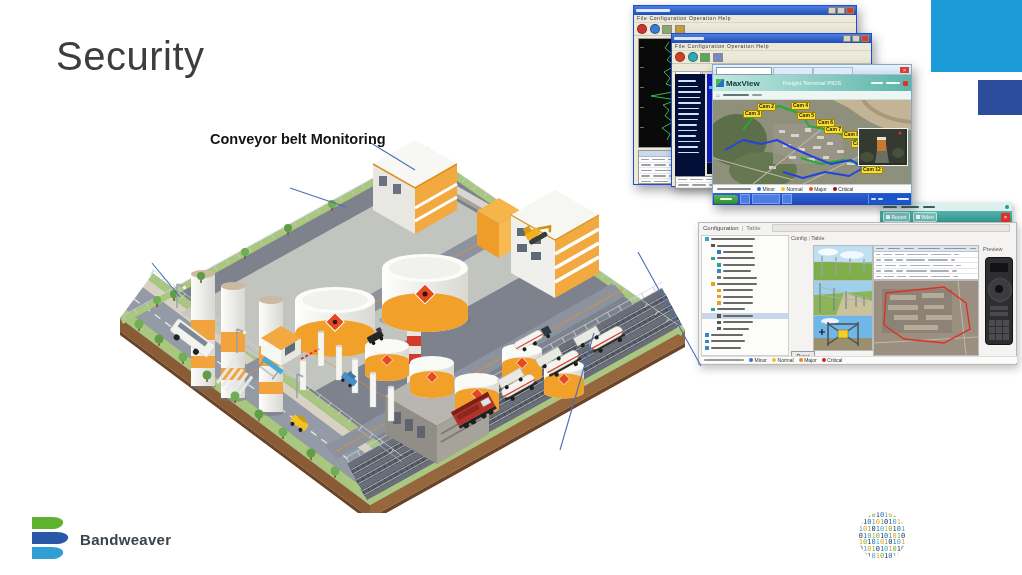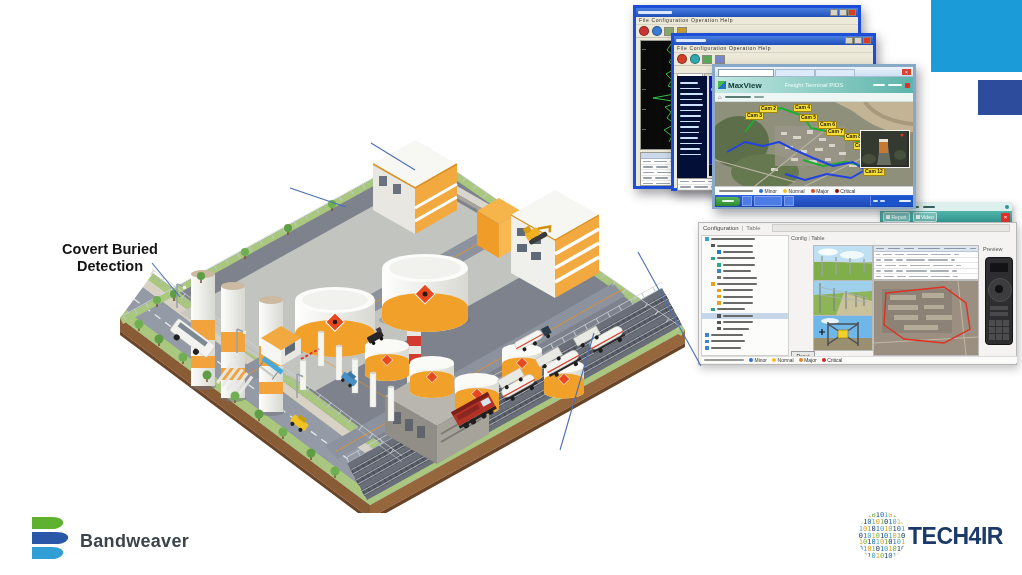--- a/index.html
+++ b/index.html
@@ -10,21 +10,21 @@
   
   .page-title{left:56px;top:34px;font-size:40px;color:#3d3d3d;font-weight:400;letter-spacing:.5px;}
   .callout{font-size:14.5px;font-weight:600;color:#141414;line-height:1.15;}
   .c-center{text-align:center;}
 
   
   .sq-light{left:931px;top:0;width:91px;height:72px;background:#1b9cd8;}
   .sq-dark{left:978px;top:80px;width:44px;height:35px;background:#2e4c9c;}
 
   
-  .win{position:absolute;background:#ece9d8;border:3px solid #1d4ed8;box-shadow:3px 5px 10px rgba(50,50,60,.45);}
+  .win{position:absolute;background:#ece9d8;border:1px solid #1d4ed8;box-shadow:3px 5px 10px rgba(50,50,60,.45);}
   .xp-title{height:9px;background:linear-gradient(180deg,#4a7fe0,#1e4fb8);display:flex;align-items:center;padding:0 2px;gap:2px;}
   .xp-title .tbar{height:2.5px;background:#dce8ff;border-radius:1px;flex:0 0 auto;}
   .xp-btns{margin-left:auto;display:flex;gap:1px;}
   .xp-btn{width:6px;height:5px;background:#d6d2c8;border:0.5px solid #8a867a;}
   .xp-btn.close{background:#dd3c22;}
   .xp-menu{height:7px;background:#ece9d8;border-bottom:1px solid #d8d4c8;font-size:5px;line-height:7px;color:#333;padding-left:3px;letter-spacing:.6px;white-space:nowrap;overflow:hidden;}
   .xp-tools{height:12px;background:#ece9d8;border-bottom:1px solid #c8c4b8;display:flex;align-items:center;gap:2.5px;padding:0 3px;}
   .ic-dot{width:8px;height:8px;border-radius:50%;border:0.5px solid rgba(0,0,0,.35);}
   .ic-sq{width:8px;height:7px;border:0.5px solid #8a8a80;}
   .bar{display:inline-block;height:2px;background:#8a8a88;border-radius:1px;}
@@ -85,31 +85,32 @@
   .cfg-head{position:absolute;left:880px;top:202px;width:132px;height:24px;box-shadow:2px 3px 6px rgba(60,60,60,.35);}
   .cfg-head-top{height:9px;background:#ddf0ee;display:flex;align-items:center;gap:4px;padding:0 3px;}
   .cfg-head-chips{height:12px;background:linear-gradient(#52b2aa,#2f968e);display:flex;align-items:center;gap:3px;padding:0 3px;position:relative;}
   .chip{display:inline-flex;align-items:center;gap:1.5px;height:8px;padding:0 2px;background:rgba(255,255,255,.25);
         border:0.5px solid rgba(255,255,255,.55);border-radius:2px;font-size:5px;color:#fff;}
   .chip .ci{width:4px;height:4px;background:#fff;opacity:.8;}
   .cfg-x{position:absolute;right:2px;top:1.5px;width:9px;height:9px;background:#e03028;color:#fff;font-size:6px;line-height:9px;text-align:center;border-radius:1px;}
   .cfg-head-bottom{height:3px;background:#f4f4f2;}
 
   
-  .bw-text{left:80px;top:531px;font-size:18px;font-weight:700;color:#3b434b;letter-spacing:.3px;}
+  .bw-text{left:80px;top:531px;font-size:15px;font-weight:700;color:#3b434b;letter-spacing:.3px;}
   .t4-text{left:908px;top:523px;font-size:23px;font-weight:800;color:#1b3a6b;letter-spacing:-.5px;}
   .globe{left:858px;top:512px;width:48px;height:48px;border-radius:50%;overflow:hidden;display:flex;flex-direction:column;
          justify-content:center;font-family:"DejaVu Sans Mono",monospace;font-size:7px;line-height:6.8px;background:#fff;}
   .globe div{white-space:nowrap;text-align:center;}
 </style>
 </head>
 <body>
 
 <div class="slide">
 
+  <div class="abs page-title">Security</div>
 
   <div class="abs sq-light"></div>
   <div class="abs sq-dark"></div>
 
   <svg class="abs" style="left:85px;top:128px;" width="610" height="385" viewBox="0 0 610 385">
     <defs>
       <linearGradient id="tankG" x1="0" y1="0" x2="1" y2="0">
         <stop offset="0" stop-color="#ffffff"></stop>
           <stop offset="1" stop-color="#d9d9d2"></stop>
       </linearGradient>
@@ -534,21 +535,21 @@
   <svg class="abs" style="left:0;top:0;z-index:40;pointer-events:none;" width="1022" height="575">
     <g stroke="#4a6fb5" stroke-width="1.1" fill="none">
       <path d="M371,143 L415,170"></path>
       <path d="M290,188 L346,207"></path>
       <path d="M152,263 L180,297"></path>
       <path d="M701,366 L638,252"></path>
       <path d="M560,450 L594,333"></path>
     </g>
   </svg>
 
-  <div class="abs callout c-center" style="left:58px;top:241px;width:104px;z-index:50;">Covert Buried Detection</div>
+  <div class="abs callout" style="left:210px;top:131px;z-index:50;white-space:nowrap;">Conveyor belt Monitoring</div>
 
   <div class="win" style="left:633px;top:5px;width:222px;height:178px;z-index:10;">
     <div class="xp-title">
       <span class="tbar" style="width:34px;"></span>
       <span class="xp-btns">
           <span class="xp-btn"></span>
           <span class="xp-btn"></span>
           <span class="xp-btn close"></span>
         </span>
     </div>
@@ -1115,15 +1116,14 @@
 
   <div class="abs globe" id="t4-globe">
       <div><span style="color: rgb(42, 109, 180);">1</span><span style="color: rgb(73, 168, 201);">0</span><span style="color: rgb(232, 161, 31);">1</span><span style="color: rgb(122, 176, 60);">0</span><span style="color: rgb(27, 58, 107);">1</span><span style="color: rgb(42, 109, 180);">0</span><span style="color: rgb(73, 168, 201);">1</span><span style="color: rgb(232, 161, 31);">0</span><span style="color: rgb(122, 176, 60);">1</span><span style="color: rgb(27, 58, 107);">0</span><span style="color: rgb(42, 109, 180);">1</span></div>
       <div><span style="color: rgb(122, 176, 60);">0</span><span style="color: rgb(27, 58, 107);">1</span><span style="color: rgb(42, 109, 180);">0</span><span style="color: rgb(73, 168, 201);">1</span><span style="color: rgb(232, 161, 31);">0</span><span style="color: rgb(122, 176, 60);">1</span><span style="color: rgb(27, 58, 107);">0</span><span style="color: rgb(42, 109, 180);">1</span><span style="color: rgb(73, 168, 201);">0</span><span style="color: rgb(232, 161, 31);">1</span><span style="color: rgb(122, 176, 60);">0</span></div>
       <div><span style="color: rgb(73, 168, 201);">1</span><span style="color: rgb(232, 161, 31);">0</span><span style="color: rgb(122, 176, 60);">1</span><span style="color: rgb(27, 58, 107);">0</span><span style="color: rgb(42, 109, 180);">1</span><span style="color: rgb(73, 168, 201);">0</span><span style="color: rgb(232, 161, 31);">1</span><span style="color: rgb(122, 176, 60);">0</span><span style="color: rgb(27, 58, 107);">1</span><span style="color: rgb(42, 109, 180);">0</span><span style="color: rgb(73, 168, 201);">1</span></div>
       <div><span style="color: rgb(27, 58, 107);">0</span><span style="color: rgb(42, 109, 180);">1</span><span style="color: rgb(73, 168, 201);">0</span><span style="color: rgb(232, 161, 31);">1</span><span style="color: rgb(122, 176, 60);">0</span><span style="color: rgb(27, 58, 107);">1</span><span style="color: rgb(42, 109, 180);">0</span><span style="color: rgb(73, 168, 201);">1</span><span style="color: rgb(232, 161, 31);">0</span><span style="color: rgb(122, 176, 60);">1</span><span style="color: rgb(27, 58, 107);">0</span></div>
       <div><span style="color: rgb(232, 161, 31);">1</span><span style="color: rgb(122, 176, 60);">0</span><span style="color: rgb(27, 58, 107);">1</span><span style="color: rgb(42, 109, 180);">0</span><span style="color: rgb(73, 168, 201);">1</span><span style="color: rgb(232, 161, 31);">0</span><span style="color: rgb(122, 176, 60);">1</span><span style="color: rgb(27, 58, 107);">0</span><span style="color: rgb(42, 109, 180);">1</span><span style="color: rgb(73, 168, 201);">0</span><span style="color: rgb(232, 161, 31);">1</span></div>
       <div><span style="color: rgb(42, 109, 180);">0</span><span style="color: rgb(73, 168, 201);">1</span><span style="color: rgb(232, 161, 31);">0</span><span style="color: rgb(122, 176, 60);">1</span><span style="color: rgb(27, 58, 107);">0</span><span style="color: rgb(42, 109, 180);">1</span><span style="color: rgb(73, 168, 201);">0</span><span style="color: rgb(232, 161, 31);">1</span><span style="color: rgb(122, 176, 60);">0</span><span style="color: rgb(27, 58, 107);">1</span><span style="color: rgb(42, 109, 180);">0</span></div>
       <div><span style="color: rgb(122, 176, 60);">1</span><span style="color: rgb(27, 58, 107);">0</span><span style="color: rgb(42, 109, 180);">1</span><span style="color: rgb(73, 168, 201);">0</span><span style="color: rgb(232, 161, 31);">1</span><span style="color: rgb(122, 176, 60);">0</span><span style="color: rgb(27, 58, 107);">1</span><span style="color: rgb(42, 109, 180);">0</span><span style="color: rgb(73, 168, 201);">1</span><span style="color: rgb(232, 161, 31);">0</span><span style="color: rgb(122, 176, 60);">1</span></div>
     </div>
-  <div class="abs t4-text">TECH4IR</div>
 
 </div>
 
 </body></html>

